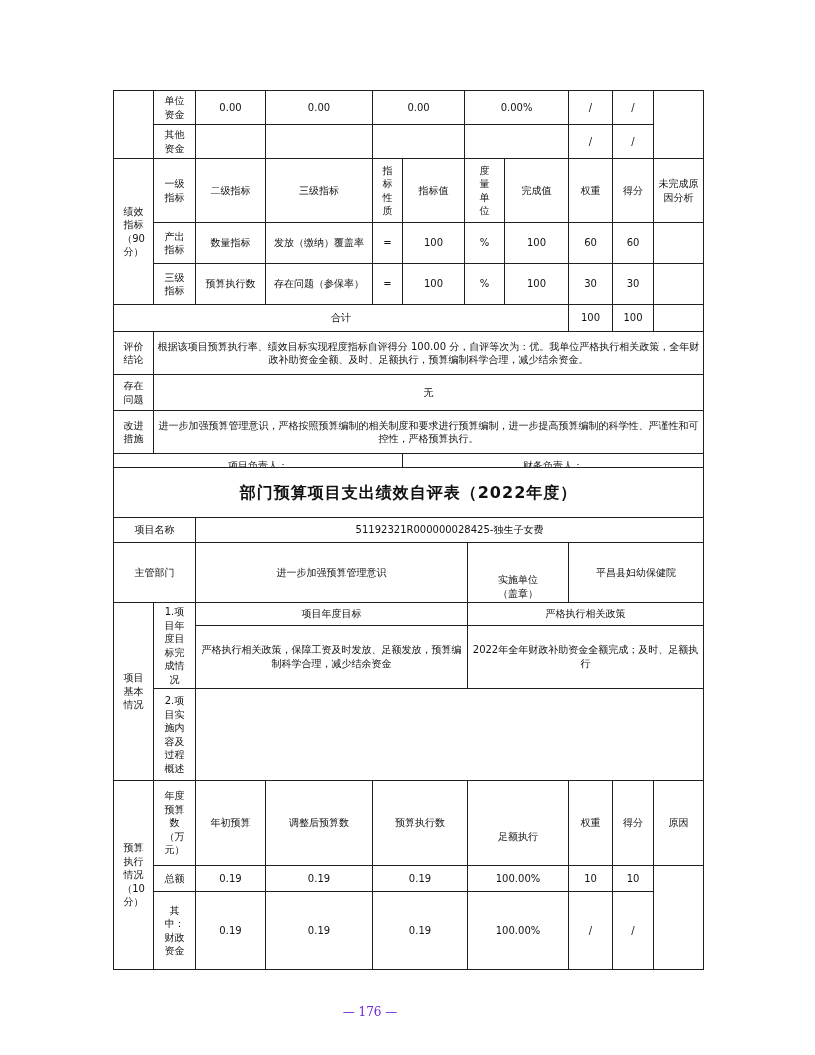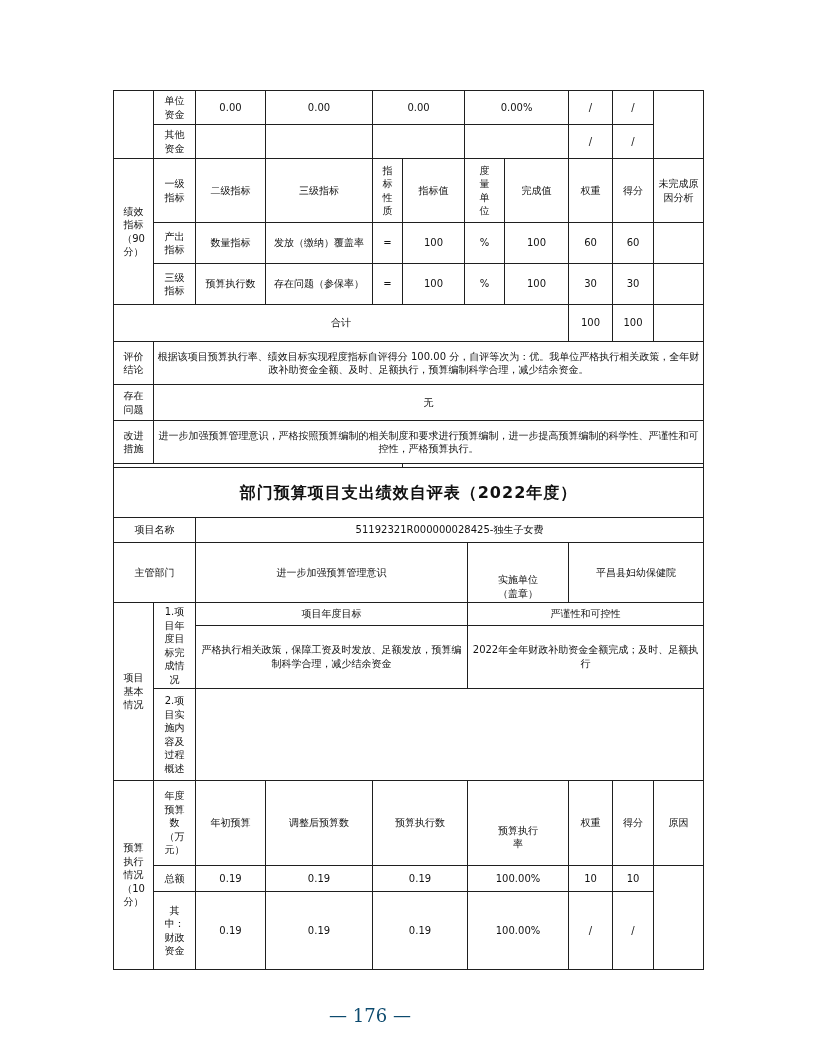--- a/index.html
+++ b/index.html
@@ -17,24 +17,24 @@
     padding:2px 3px;word-break:break-all;overflow:hidden;
   }
   .t1{left:113px;top:90px;width:590px;}
   .t2{left:113px;top:467px;width:590px;}
   .title-cell{font-size:16px;font-weight:bold;letter-spacing:1px;}
   .wrap1{display:inline-block;width:1.15em;word-break:break-all;}
   .wrap2{display:inline-block;max-width:2.35em;word-break:break-all;}
   .wrap4{display:inline-block;max-width:4.6em;word-break:break-all;margin-top:28px;}
   .footer{
     position:absolute;left:0;top:1005px;width:740px;text-align:center;
-    font-size:18px;color:#0c4a6e;font-family:"DejaVu Serif","Liberation Serif",serif;
+    font-size:12px;color:#6d28d9;font-family:"DejaVu Serif","Liberation Serif",serif;
   }
   
-  .r34{height:34px}.r64{height:64px}.r33{height:41px}.r21{height:37px}
+  .r34{height:34px}.r64{height:64px}.r33{height:41px}.r21{height:27px}
   .r43{height:43px}.r36{height:36px}.r25{height:25px}
   .r50{height:50px}.r52{height:52px}.r22{height:22px}.r62{height:62px}
   .r92{height:92px}.r85{height:85px}.r26{height:26px}.r78{height:78px}
 </style>
 </head>
 <body>
 
 <div class="sheet">
 
   <table class="t1">
@@ -169,38 +169,38 @@
       <td colspan="2">主管部门</td>
       <td colspan="3">进一步加强预算管理意识</td>
       <td><span class="wrap4">实施单位（盖章）</span></td>
       <td colspan="3">平昌县妇幼保健院</td>
     </tr>
 
     <tr class="r22">
       <td rowspan="3"><span class="wrap2">项目基本情况</span></td>
       <td rowspan="2"><span class="wrap2">1.项目年度目标完成情况</span></td>
       <td colspan="3">项目年度目标</td>
-      <td colspan="4">严谨性和可控性</td>
+      <td colspan="4">严格执行相关政策</td>
     </tr>
     <tr class="r62">
       <td colspan="3">严格执行相关政策，保障工资及时发放、足额发放，预算编制科学合理，减少结余资金</td>
       <td colspan="4">2022年全年财政补助资金全额完成；及时、足额执行</td>
     </tr>
     <tr class="r92">
       <td><span class="wrap2">2.项目实施内容及过程概述</span></td>
       <td colspan="7"></td>
     </tr>
 
     <tr class="r85">
       <td rowspan="3"><span class="wrap2">预算执行情况（10分）</span></td>
       <td><span class="wrap2">年度预算数（万元）</span></td>
       <td>年初预算</td>
       <td>调整后预算数</td>
       <td>预算执行数</td>
-      <td><span class="wrap4">预算执行率</span></td>
+      <td><span class="wrap4">足额执行</span></td>
       <td>权重</td>
       <td>得分</td>
       <td>原因</td>
     </tr>
 
     <tr class="r26">
       <td>总额</td>
       <td>0.19</td>
       <td>0.19</td>
       <td>0.19</td>

